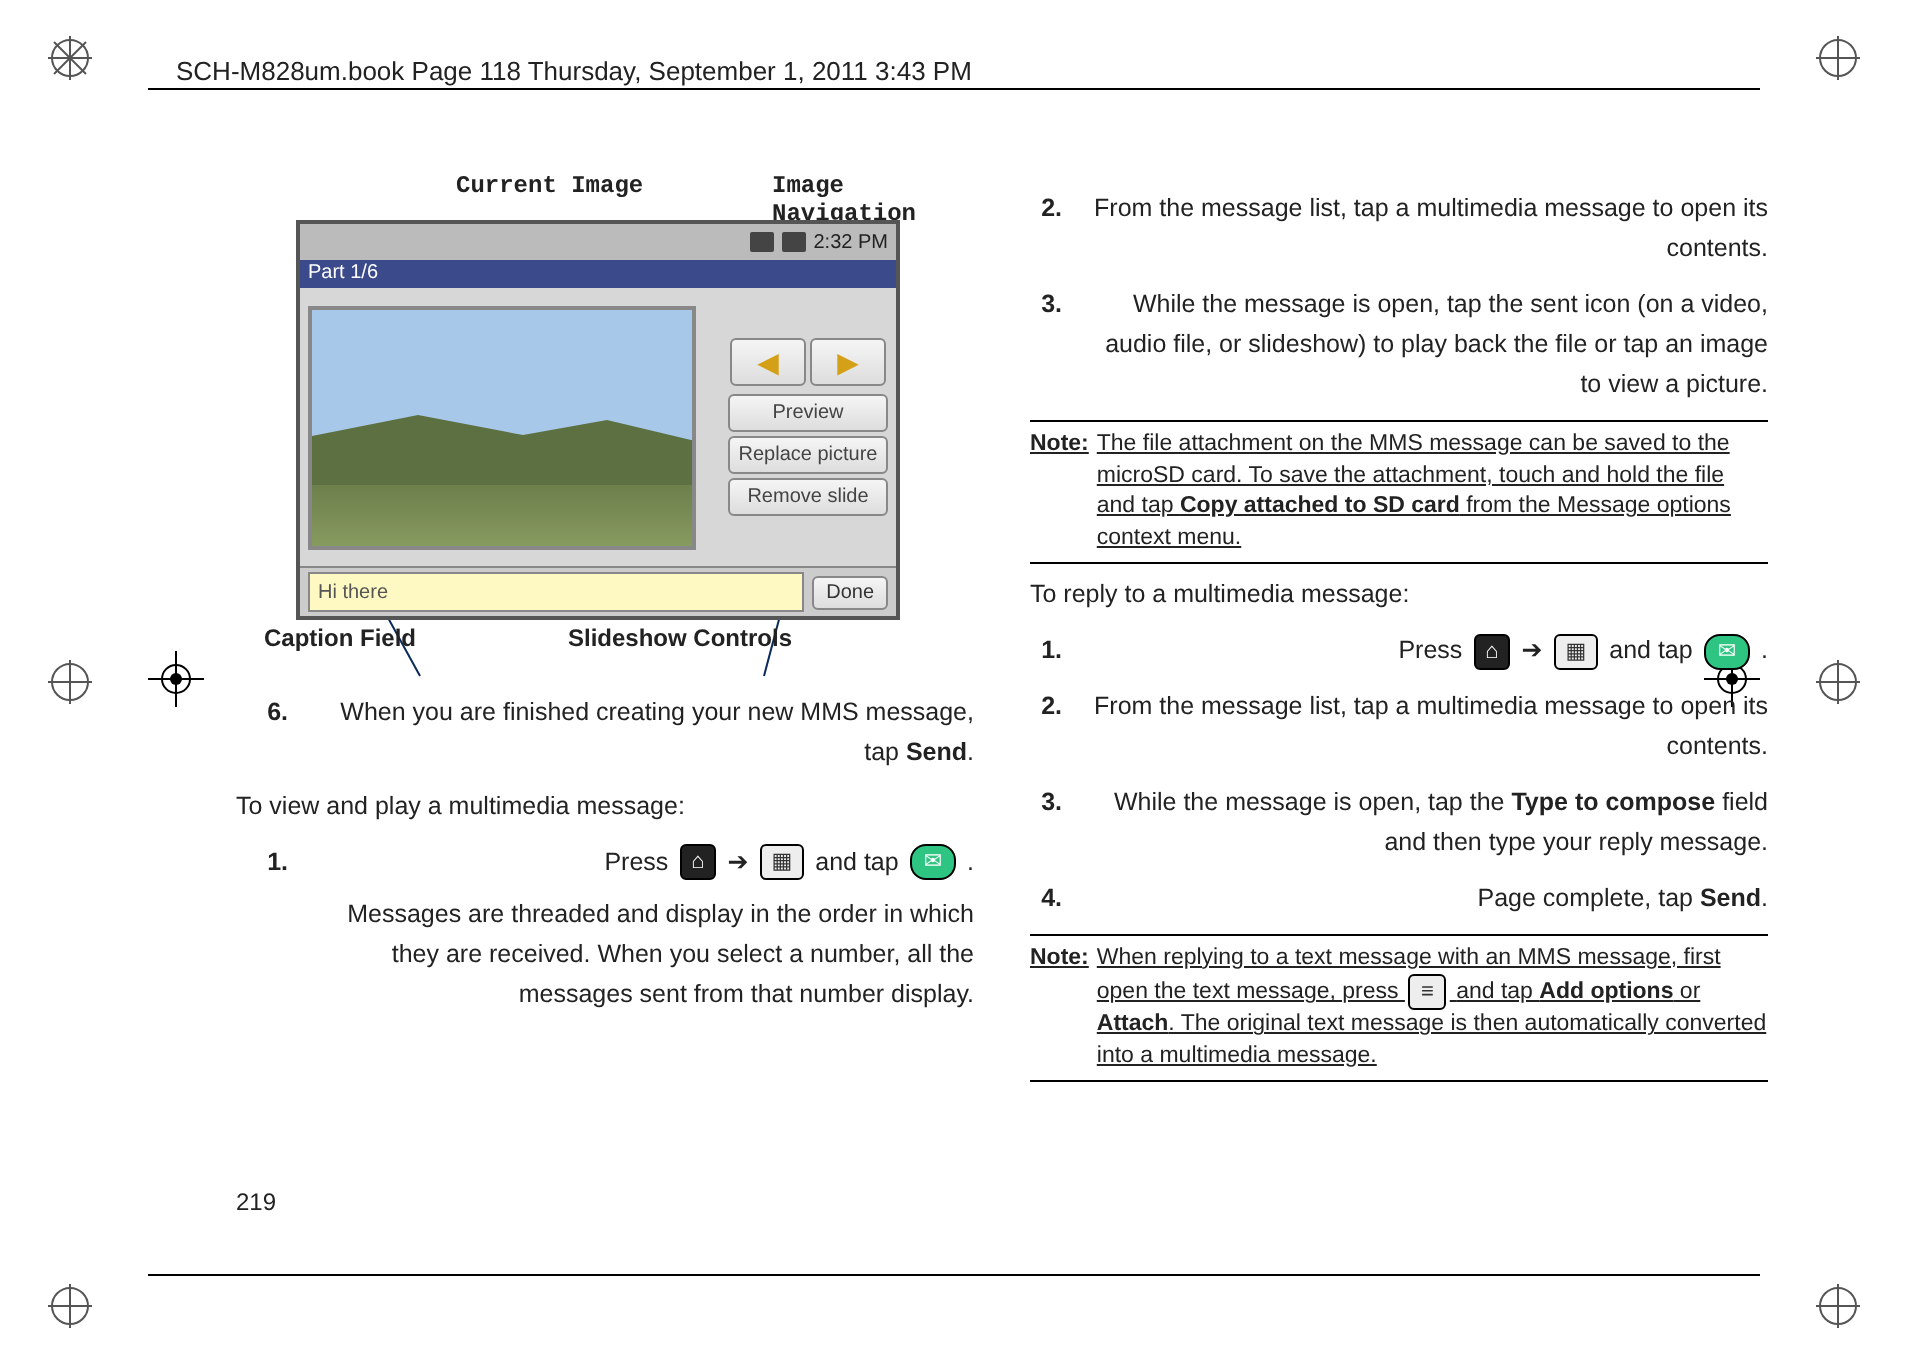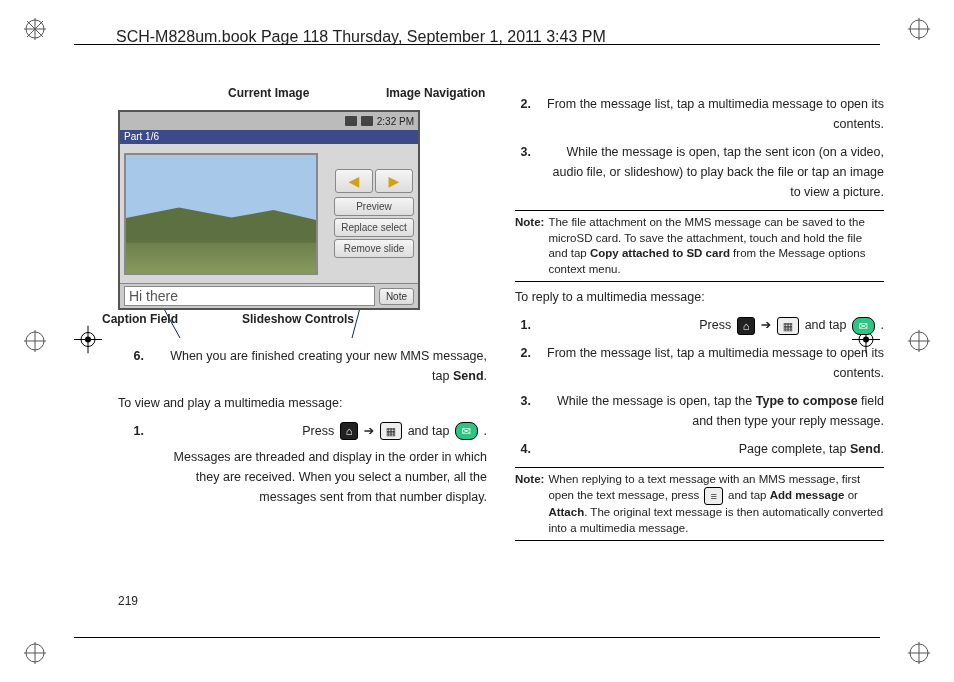--- a/index.html
+++ b/index.html
@@ -22,22 +22,22 @@
   .crop-bl { bottom: 18px; left: 24px; }
   .crop-br { bottom: 18px; right: 24px; }
   .crop-ml { top: 50%; left: 24px; transform: translateY(-50%); }
   .crop-mr { top: 50%; right: 24px; transform: translateY(-50%); }
   .crop-mark svg { display:block; }
   .reg-mark { position:absolute; top:50%; transform:translateY(-50%); }
   .reg-l { left:74px; }
   .reg-r { right:74px; }
   .header-text {
     position: absolute;
-    top: 28px; left: 116px;
-    font-size: 16px;
+    top: 28px; left: 88px;
+    font-size: 13px;
   }
   .hrule {
     position: absolute;
     top: 44px; left: 74px; right: 74px;
     border-top: 1px solid #000;
   }
   .hrule2 {
     position: absolute;
     bottom: 44px; left: 74px; right: 74px;
     border-top: 1px solid #000;
@@ -118,56 +118,56 @@
     font-size:10px; text-align:center; padding:3px 2px;
     color:#444;
   }
   .caption-row {
     height: 24px;
     background:#ccc;
     display:flex; align-items:center; padding:0 4px; gap:4px;
   }
   .caption-input {
     flex:1; height:18px; border:1px solid #888;
-    background:#ffffff; font-size:14px; padding:0 4px;
+    background:#fef9c3; font-size:10px; padding:0 4px;
     display:flex; align-items:center;
     color:#555;
   }
   .done-btn {
     border:1px solid #888; border-radius:3px;
     background:linear-gradient(#f5f5f5,#ddd);
     font-size:10px; padding:2px 6px;
     color:#333;
   }
   .labels-row2 {
     position: relative;
     height: 20px;
     font-weight: bold;
     font-size: 12px;
     margin-top: 2px;
   }
   .lbl-caption { position:absolute; left:-16px; }
-  .lbl-slide { position:absolute; left:124px; }
+  .lbl-slide { position:absolute; left:136px; }
   .lead-line { stroke:#0a2a5c; stroke-width:1; }
   svg.leads { position:absolute; left:0; top:0; pointer-events:none; }
   ol.steps { list-style:none; padding:0; margin:8px 0 0 0; }
   ol.steps li { display:flex; gap:10px; margin-bottom:8px; line-height:1.6; }
   ol.steps li .num { font-weight:bold; min-width:16px; text-align:right; }
   ol.steps li .body { flex:1;text-align:right; }
   .para { margin:4px 0 6px 0; line-height:1.5; }
   .inline-icon {
     display:inline-block; vertical-align:middle;
     border:1px solid #000; border-radius:3px;
     padding:1px 5px; margin:0 2px;
     font-size:11px; line-height:14px;
     background:#222; color:#fff;
   }
   .inline-icon.light { background:#eee; color:#333; }
   .inline-icon.msg { background:#2ec481; color:#fff; border-radius:8px; padding:1px 6px; }
-  .note { border-top:1px solid #000; border-bottom:1px solid #000; padding:4px 0; margin:6px 0; font-size:11.5px; line-height:1.35; display:flex; gap:4px;}
+  .note { border-top:1px solid #000; border-bottom:1px solid #000; padding:4px 0; margin:6px 0; font-size:11.5px; line-height:1.35; display:flex; gap:4px;text-decoration:underline;}
   .note .ntag { font-weight:bold; }
   .page-num { position:absolute; bottom:-6px; left:0; font-size:12px; }
   b { font-weight:bold; }
 </style>
 </head>
 <body>
 
 <div class="crop-mark crop-tl">
     <svg width="22" height="22">
       <circle cx="11" cy="11" r="9" fill="none" stroke="#555"></circle>
@@ -238,26 +238,26 @@
     </svg></div>
 
 <div class="header-text">SCH-M828um.book  Page 118  Thursday, September 1, 2011  3:43 PM</div>
 <div class="hrule"></div>
 <div class="hrule2"></div>
 
 <div class="page">
 
   <div class="col">
 
-    <div class="labels-row" style="margin-left:30px;">
+    <div class="labels-row" style="margin-left:30px;font-family:Liberation Mono, monospace;">
       <span class="lbl-current">Current Image</span>
       <span class="lbl-nav">Image Navigation</span>
     </div>
 
-    <div style="position:relative; ">
+    <div style="position:relative; margin-left:30px;">
       <svg class="leads" width="304" height="260">
         <line class="lead-line" x1="128" y1="0" x2="108" y2="90" stroke="#0a2a5c"></line>
         <line class="lead-line" x1="244" y1="0" x2="255" y2="28" stroke="#0a2a5c"></line>
         <line class="lead-line" x1="62" y1="228" x2="40" y2="188" stroke="#0a2a5c"></line>
         <line class="lead-line" x1="234" y1="228" x2="260" y2="130" stroke="#0a2a5c"></line>
       </svg>
       <div class="phone-shot">
         <div class="statusbar">
           <span class="ico"></span>
           <span class="ico"></span>
@@ -265,27 +265,27 @@
         </div>
         <div class="partbar">Part 1/6</div>
         <div class="image-area">
           <div class="landscape"></div>
           <div class="right-controls">
             <div class="arrow-row">
               <div class="arrow-btn">◀</div>
               <div class="arrow-btn">▶</div>
             </div>
             <div class="ctl-btn">Preview</div>
-            <div class="ctl-btn">Replace select</div>
+            <div class="ctl-btn">Replace picture</div>
             <div class="ctl-btn">Remove slide</div>
           </div>
         </div>
         <div class="caption-row">
           <div class="caption-input">Hi there</div>
-          <div class="done-btn">Note</div>
+          <div class="done-btn">Done</div>
         </div>
       </div>
       <div class="labels-row2">
         <span class="lbl-caption">Caption Field</span>
         <span class="lbl-slide">Slideshow Controls</span>
       </div>
     </div>
 
     <ol class="steps" style="margin-top:14px; margin-left:10px;">
       <li>
@@ -361,18 +361,18 @@
         <span class="num">4.</span>
         <span class="body"><span>Page complete, tap </span><b>Send</b><span>.</span></span>
       </li>
     </ol>
 
     <div class="note">
       <span class="ntag">Note:</span>
       <span>
         <span>When replying to a text message with an MMS message, first open the text message, press </span>
         <span class="inline-icon light">≡</span>
-        <span> and tap </span><b>Add message</b><span> or </span><b>Attach</b><span>. The original text message is then automatically converted into a multimedia message.</span>
+        <span> and tap </span><b>Add options</b><span> or </span><b>Attach</b><span>. The original text message is then automatically converted into a multimedia message.</span>
       </span>
     </div>
 
   </div>
 </div>
 
 </body></html>

